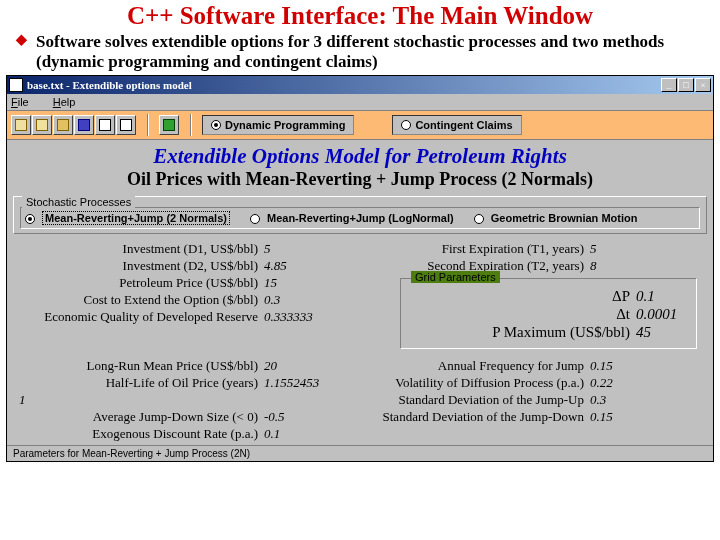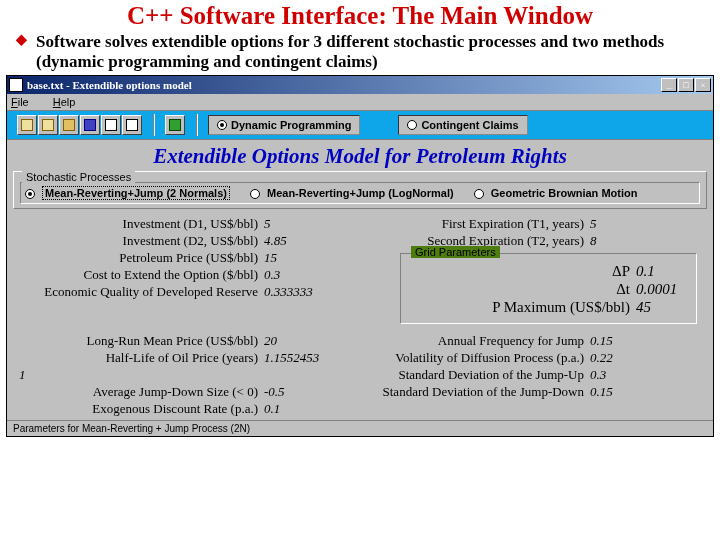--- a/index.html
+++ b/index.html
@@ -70,23 +70,23 @@
   .menubar {
     background: #c0c0c0;
     display: flex;
     padding: 2px 4px;
     border-bottom: 1px solid #808080;
   }
   .menubar span { margin-right: 12px; font-size: 11px; }
   .toolbar {
     display: flex;
     align-items: center;
-    padding: 3px 10px;
+    padding: 3px 4px;
     border-bottom: 1px solid #808080;
-    background: #0ea5e9;
+    background: #fdba74;
   }
   .tbtn {
     width: 20px; height: 20px;
     border: 1px solid #fff;
     border-right-color: #404040;
     border-bottom-color: #404040;
     background: #c0c0c0;
     margin-right: 1px;
     position: relative;
   }
@@ -283,20 +283,21 @@
       <span class="radiolabel">Dynamic Programming</span>
     </div>
     <div class="radiogroup" style="margin-left:30px">
       <span class="radio"></span>
       <span class="radiolabel">Contingent Claims</span>
     </div>
   </div>
 
   <div class="client">
     <div class="h1blue">Extendible Options Model for Petroleum Rights</div>
+    <div class="h2black">Oil Prices with Mean-Reverting + Jump Process (2 Normals)</div>
 
     <div class="groupbox">
       <div class="legend">Stochastic Processes</div>
       <div class="groupbox-inner">
         <span>
           <span class="radio checked"></span>
           <span class="radiolabel boxed">Mean-Reverting+Jump (2 Normals)</span>
         </span>
         <span>
           <span class="radio"></span>

